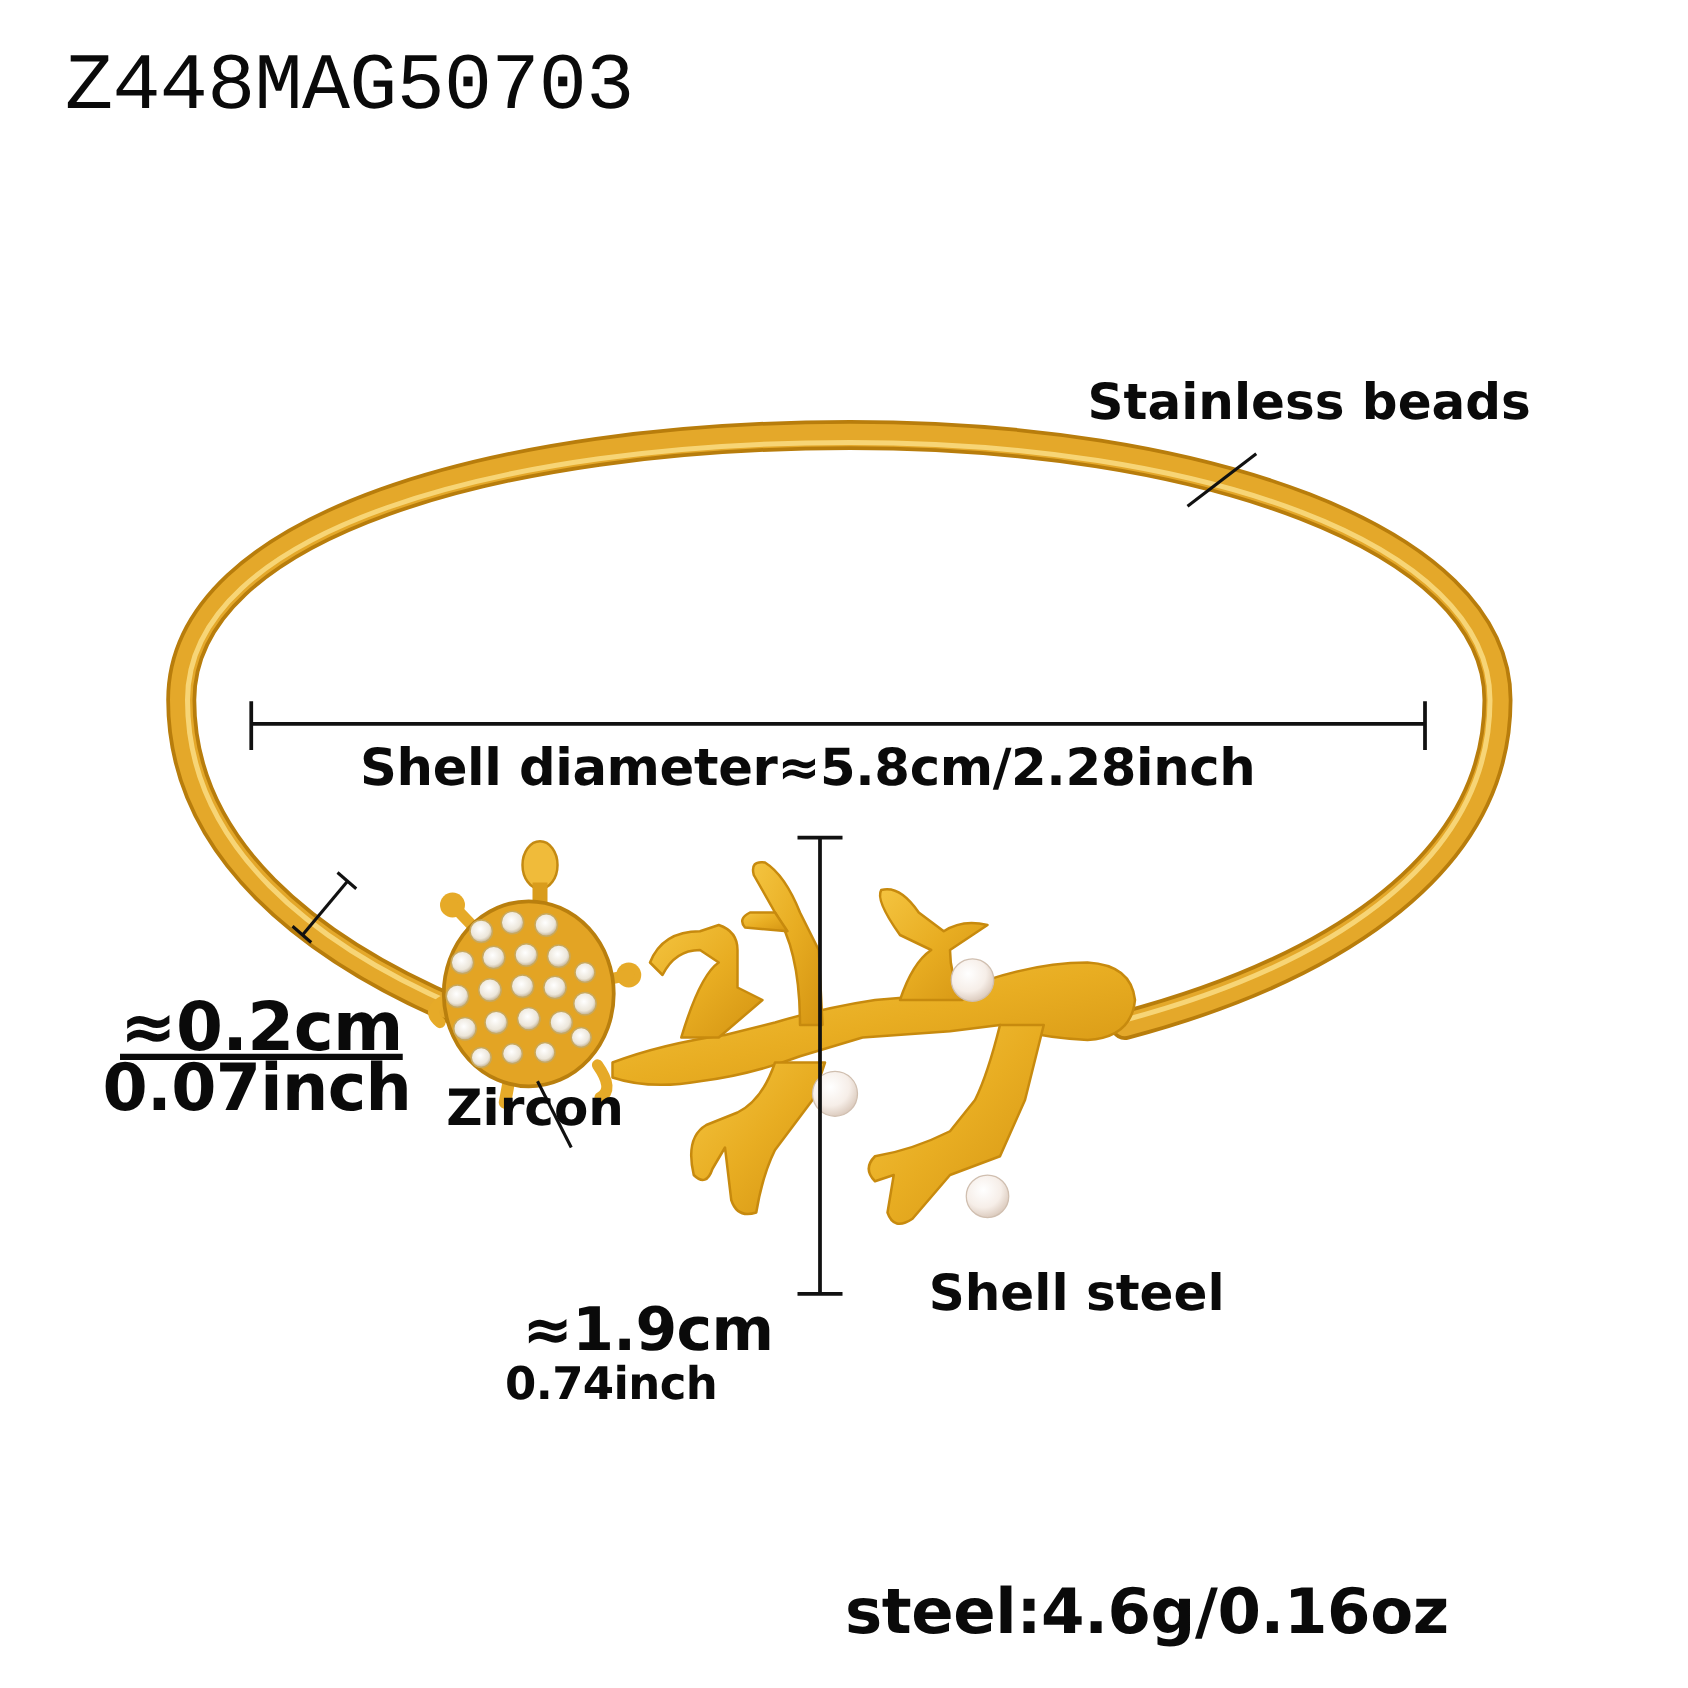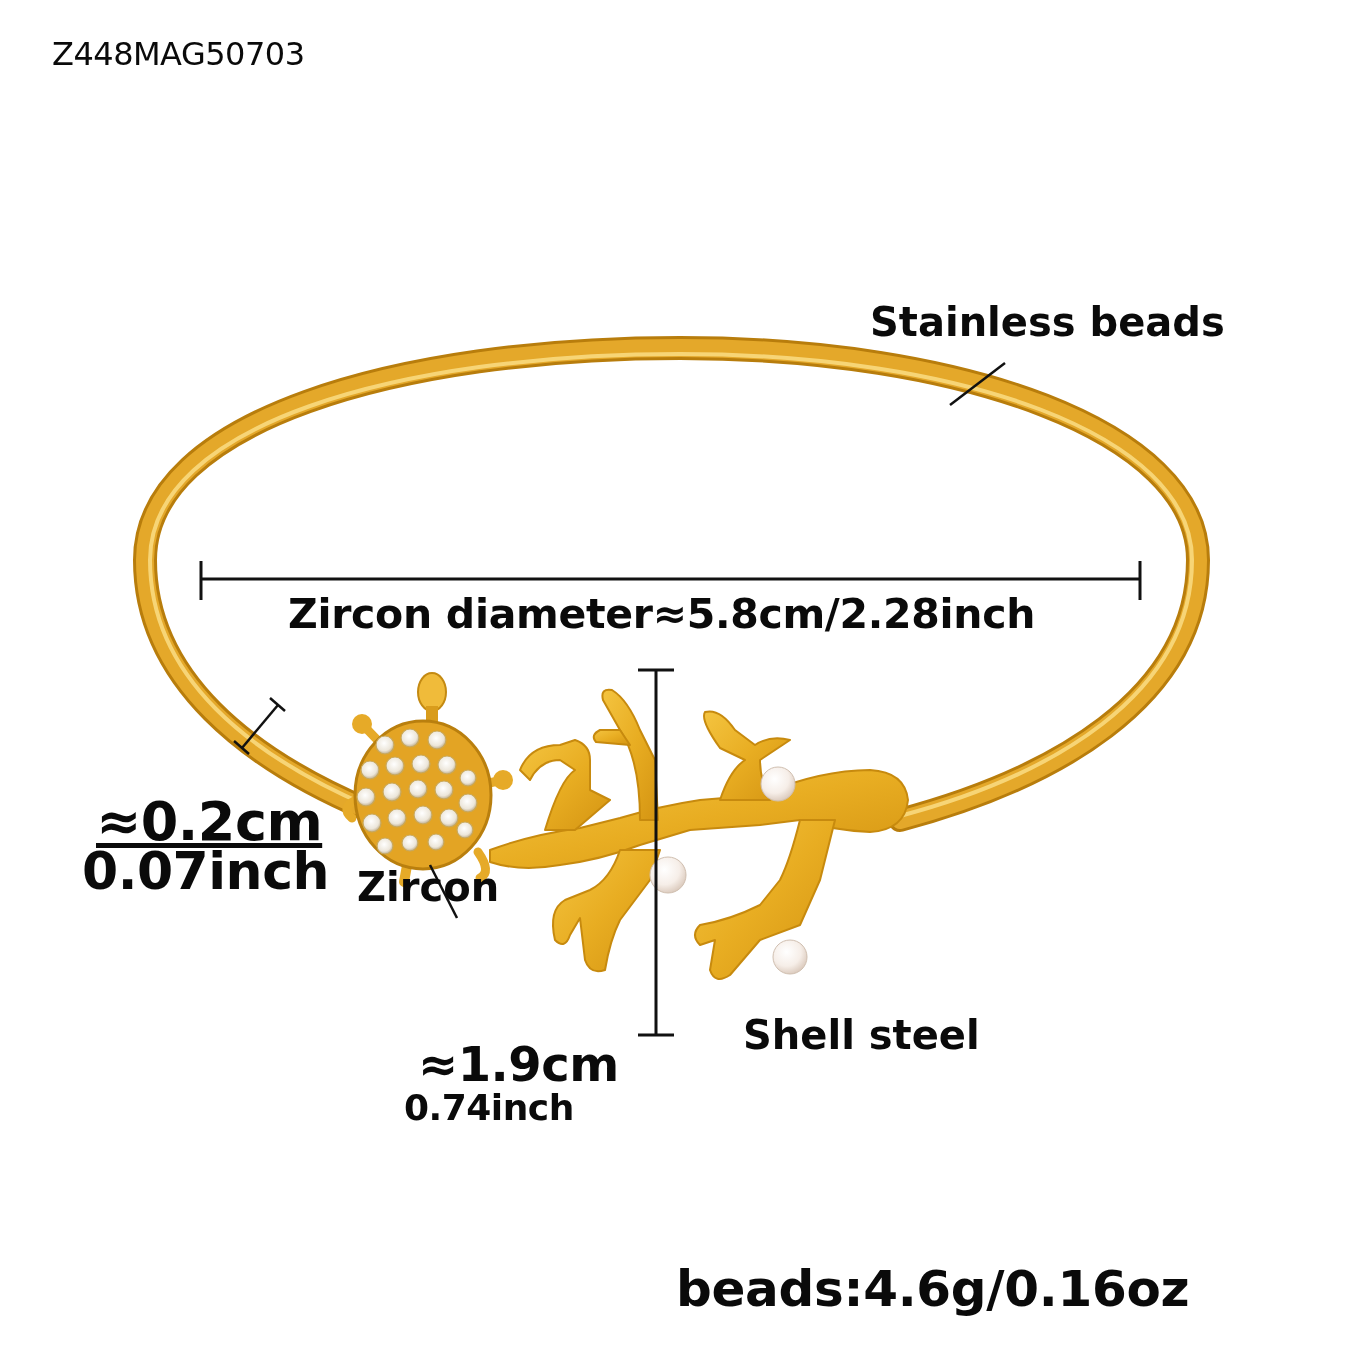--- a/index.html
+++ b/index.html
@@ -1,19 +1,19 @@
 <!DOCTYPE html>
 <html><head>
 <meta charset="utf-8">
 <style>
   html, body { margin: 0; padding: 0; background: #ffffff; }
   body { width: 1350px; height: 1350px; position: relative; overflow: hidden;
          font-family: "DejaVu Sans", "Liberation Sans", sans-serif; color: #0a0a0a; }
   .txt { position: absolute; white-space: nowrap; line-height: 1; letter-spacing: -0.5px; }
-  #sku { left: 52px; top: 38px; font-size: 32px; font-weight: 500; }
+  #sku { left: 52px; top: 38px; font-size: 64px; font-weight: 500; font-family: Liberation Mono, monospace; }
   #lbl-steel { left: 870px; top: 302px; font-size: 40px; font-weight: bold; letter-spacing: 0; }
   #lbl-inner { left: 288px; top: 594px; font-size: 41px; font-weight: bold; letter-spacing: -0.3px; }
   #lbl-thick-cm { left: 96px; top: 795px; font-size: 54px; font-weight: bold; text-decoration: underline; }
   #lbl-thick-in { left: 82px; top: 845px; font-size: 52px; font-weight: bold; }
   #lbl-zircon { left: 357px; top: 867px; font-size: 40px; font-weight: bold; letter-spacing: 0; }
   #lbl-shell { left: 743px; top: 1015px; font-size: 40px; font-weight: bold; letter-spacing: 0; }
   #lbl-height-cm { left: 418px; top: 1040px; font-size: 48px; font-weight: bold; }
   #lbl-height-in { left: 404px; top: 1090px; font-size: 36px; font-weight: bold; }
   #lbl-weight { left: 676px; top: 1264px; font-size: 50px; font-weight: bold; letter-spacing: -0.3px; }
   svg.art { position: absolute; left: 0; top: 0; }
@@ -126,20 +126,20 @@
     <line x1="270" y1="698" x2="285" y2="711" stroke-width="2.5"></line>
 
     <line x1="950" y1="405" x2="1005" y2="363" stroke-width="2.5"></line>
 
     <line x1="430" y1="865" x2="457" y2="918" stroke-width="2.5"></line>
   </g>
 </svg>
 
 <div id="sku" class="txt">Z448MAG50703</div>
 <div id="lbl-steel" class="txt">Stainless beads</div>
-<div id="lbl-inner" class="txt">Zircon diameter≈5.8cm/2.28inch</div>
+<div id="lbl-inner" class="txt">Shell diameter≈5.8cm/2.28inch</div>
 <div id="lbl-thick-cm" class="txt">≈0.2cm</div>
 <div id="lbl-thick-in" class="txt">0.07inch</div>
 <div id="lbl-zircon" class="txt">Zircon</div>
 <div id="lbl-shell" class="txt">Shell steel</div>
 <div id="lbl-height-cm" class="txt">≈1.9cm</div>
 <div id="lbl-height-in" class="txt">0.74inch</div>
-<div id="lbl-weight" class="txt">beads:4.6g/0.16oz</div>
+<div id="lbl-weight" class="txt">steel:4.6g/0.16oz</div>
 
 </body></html>

